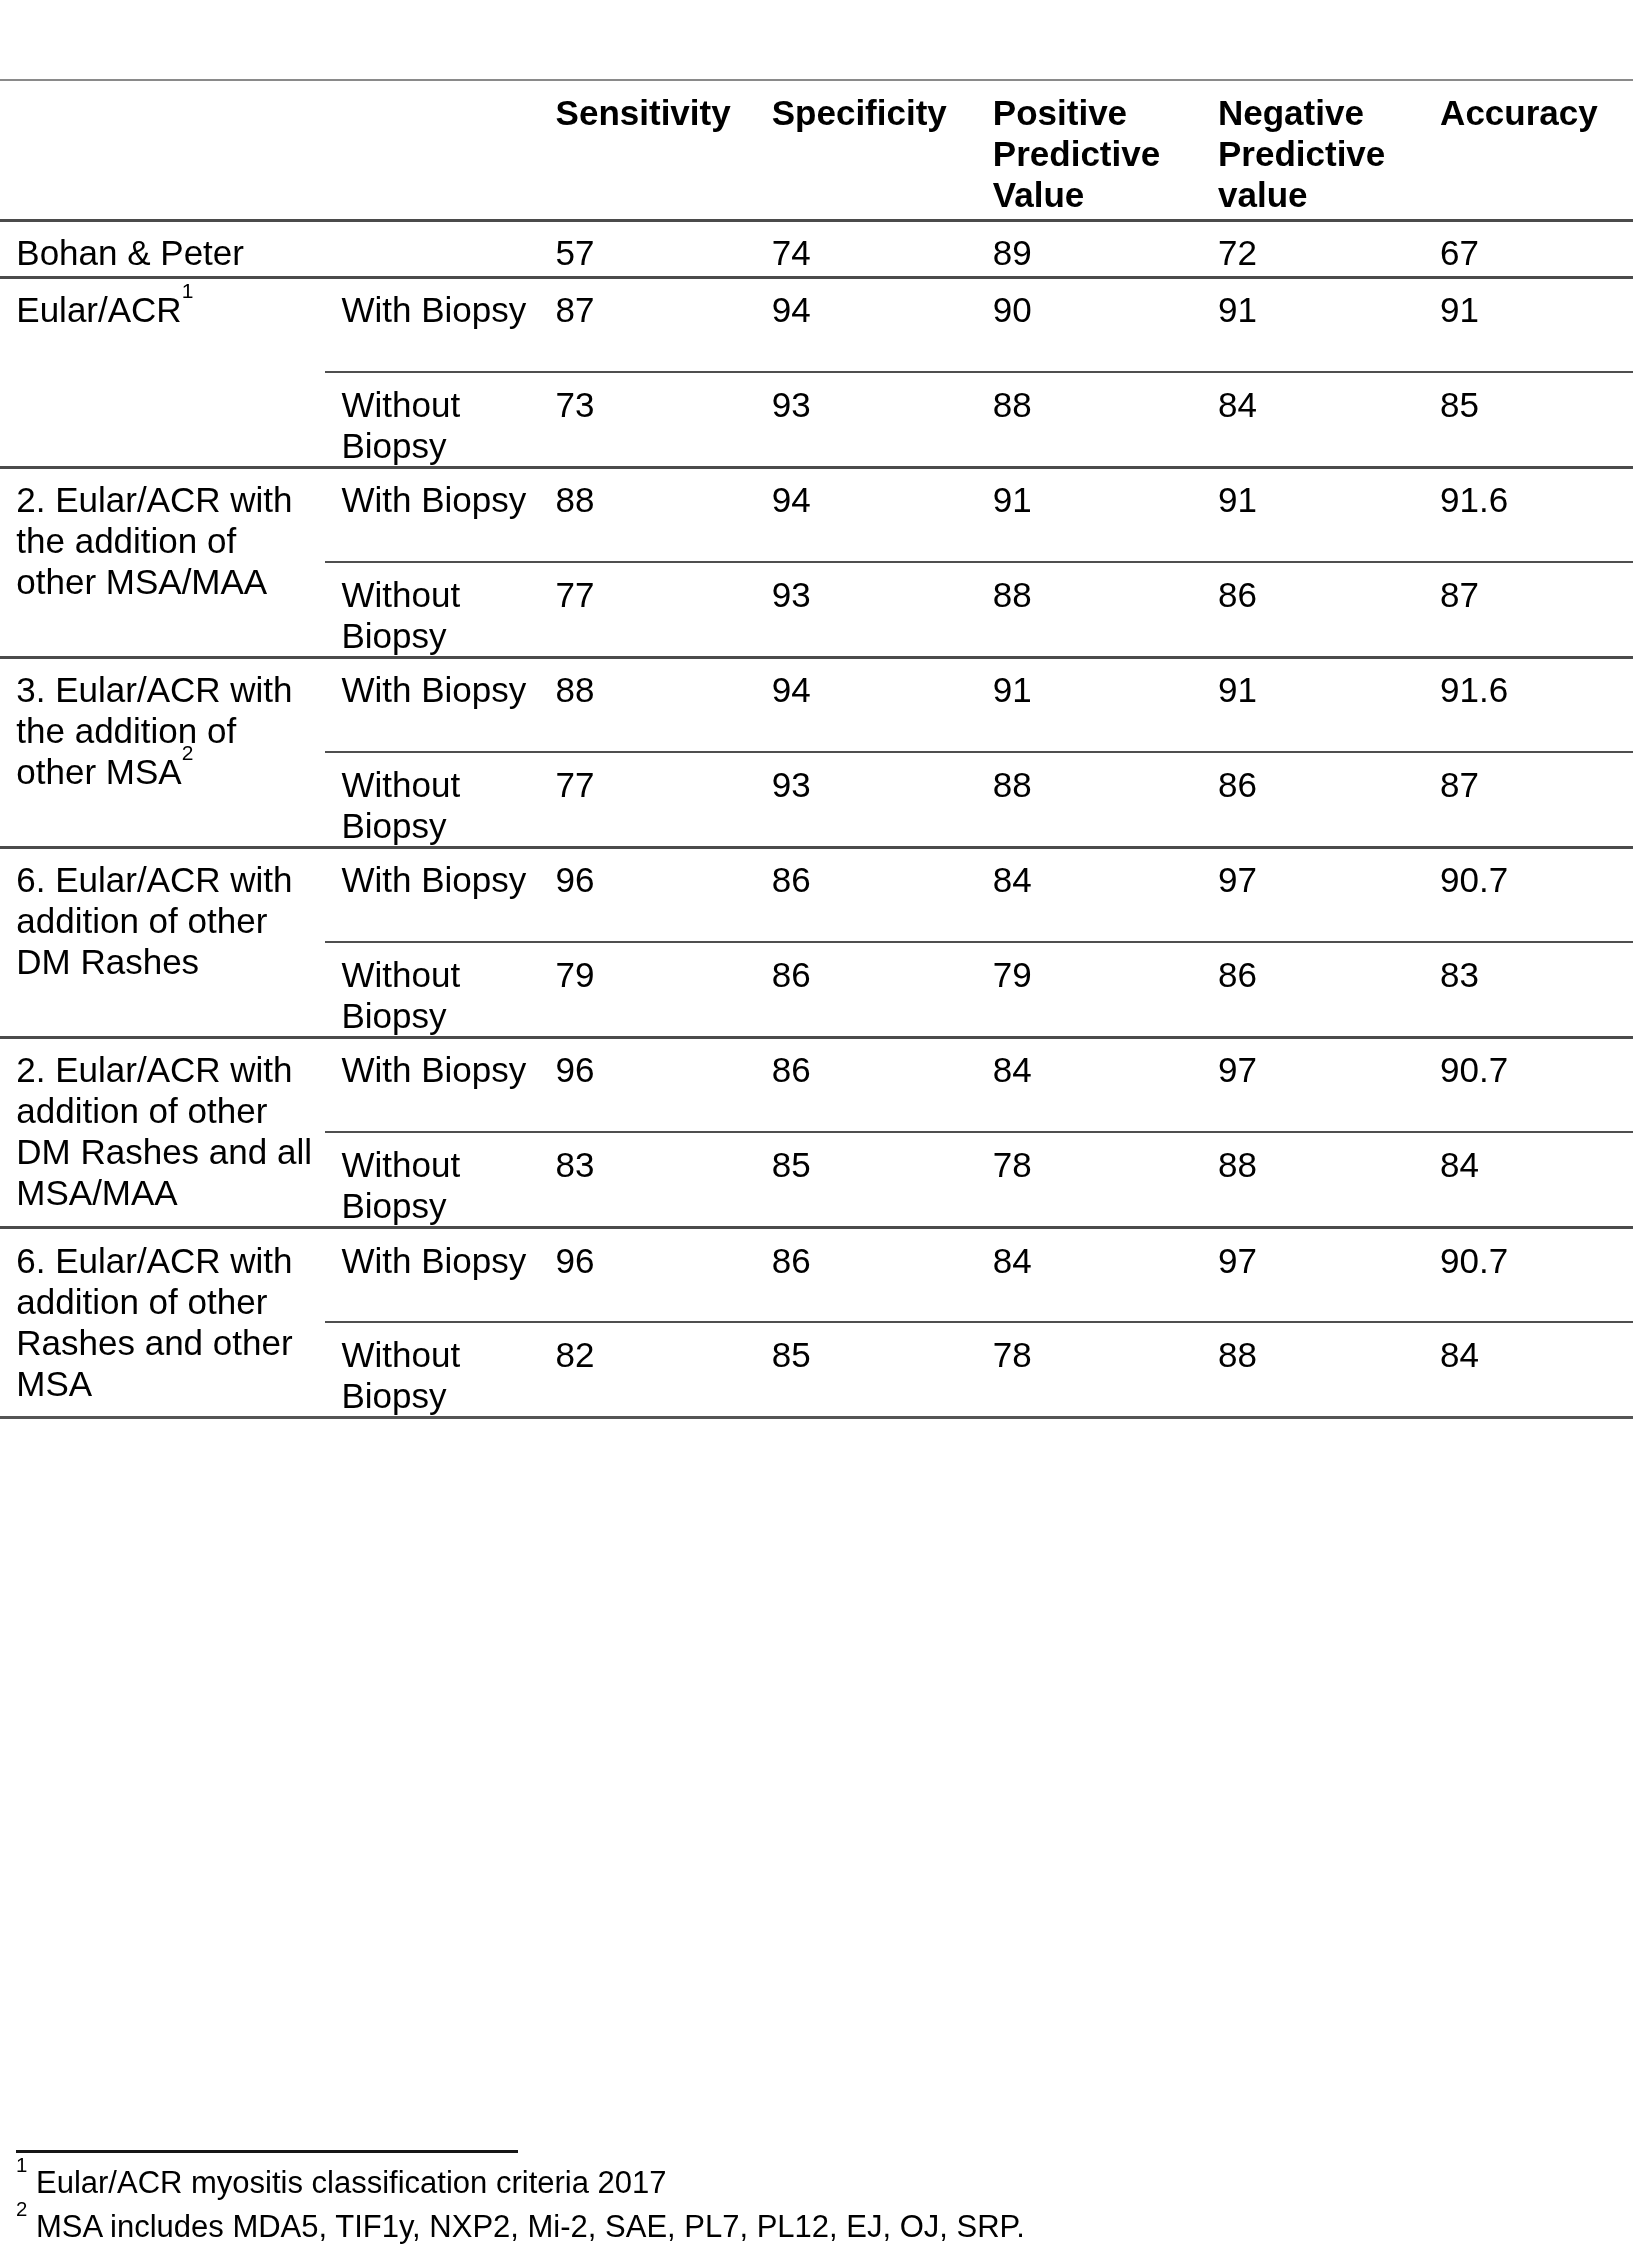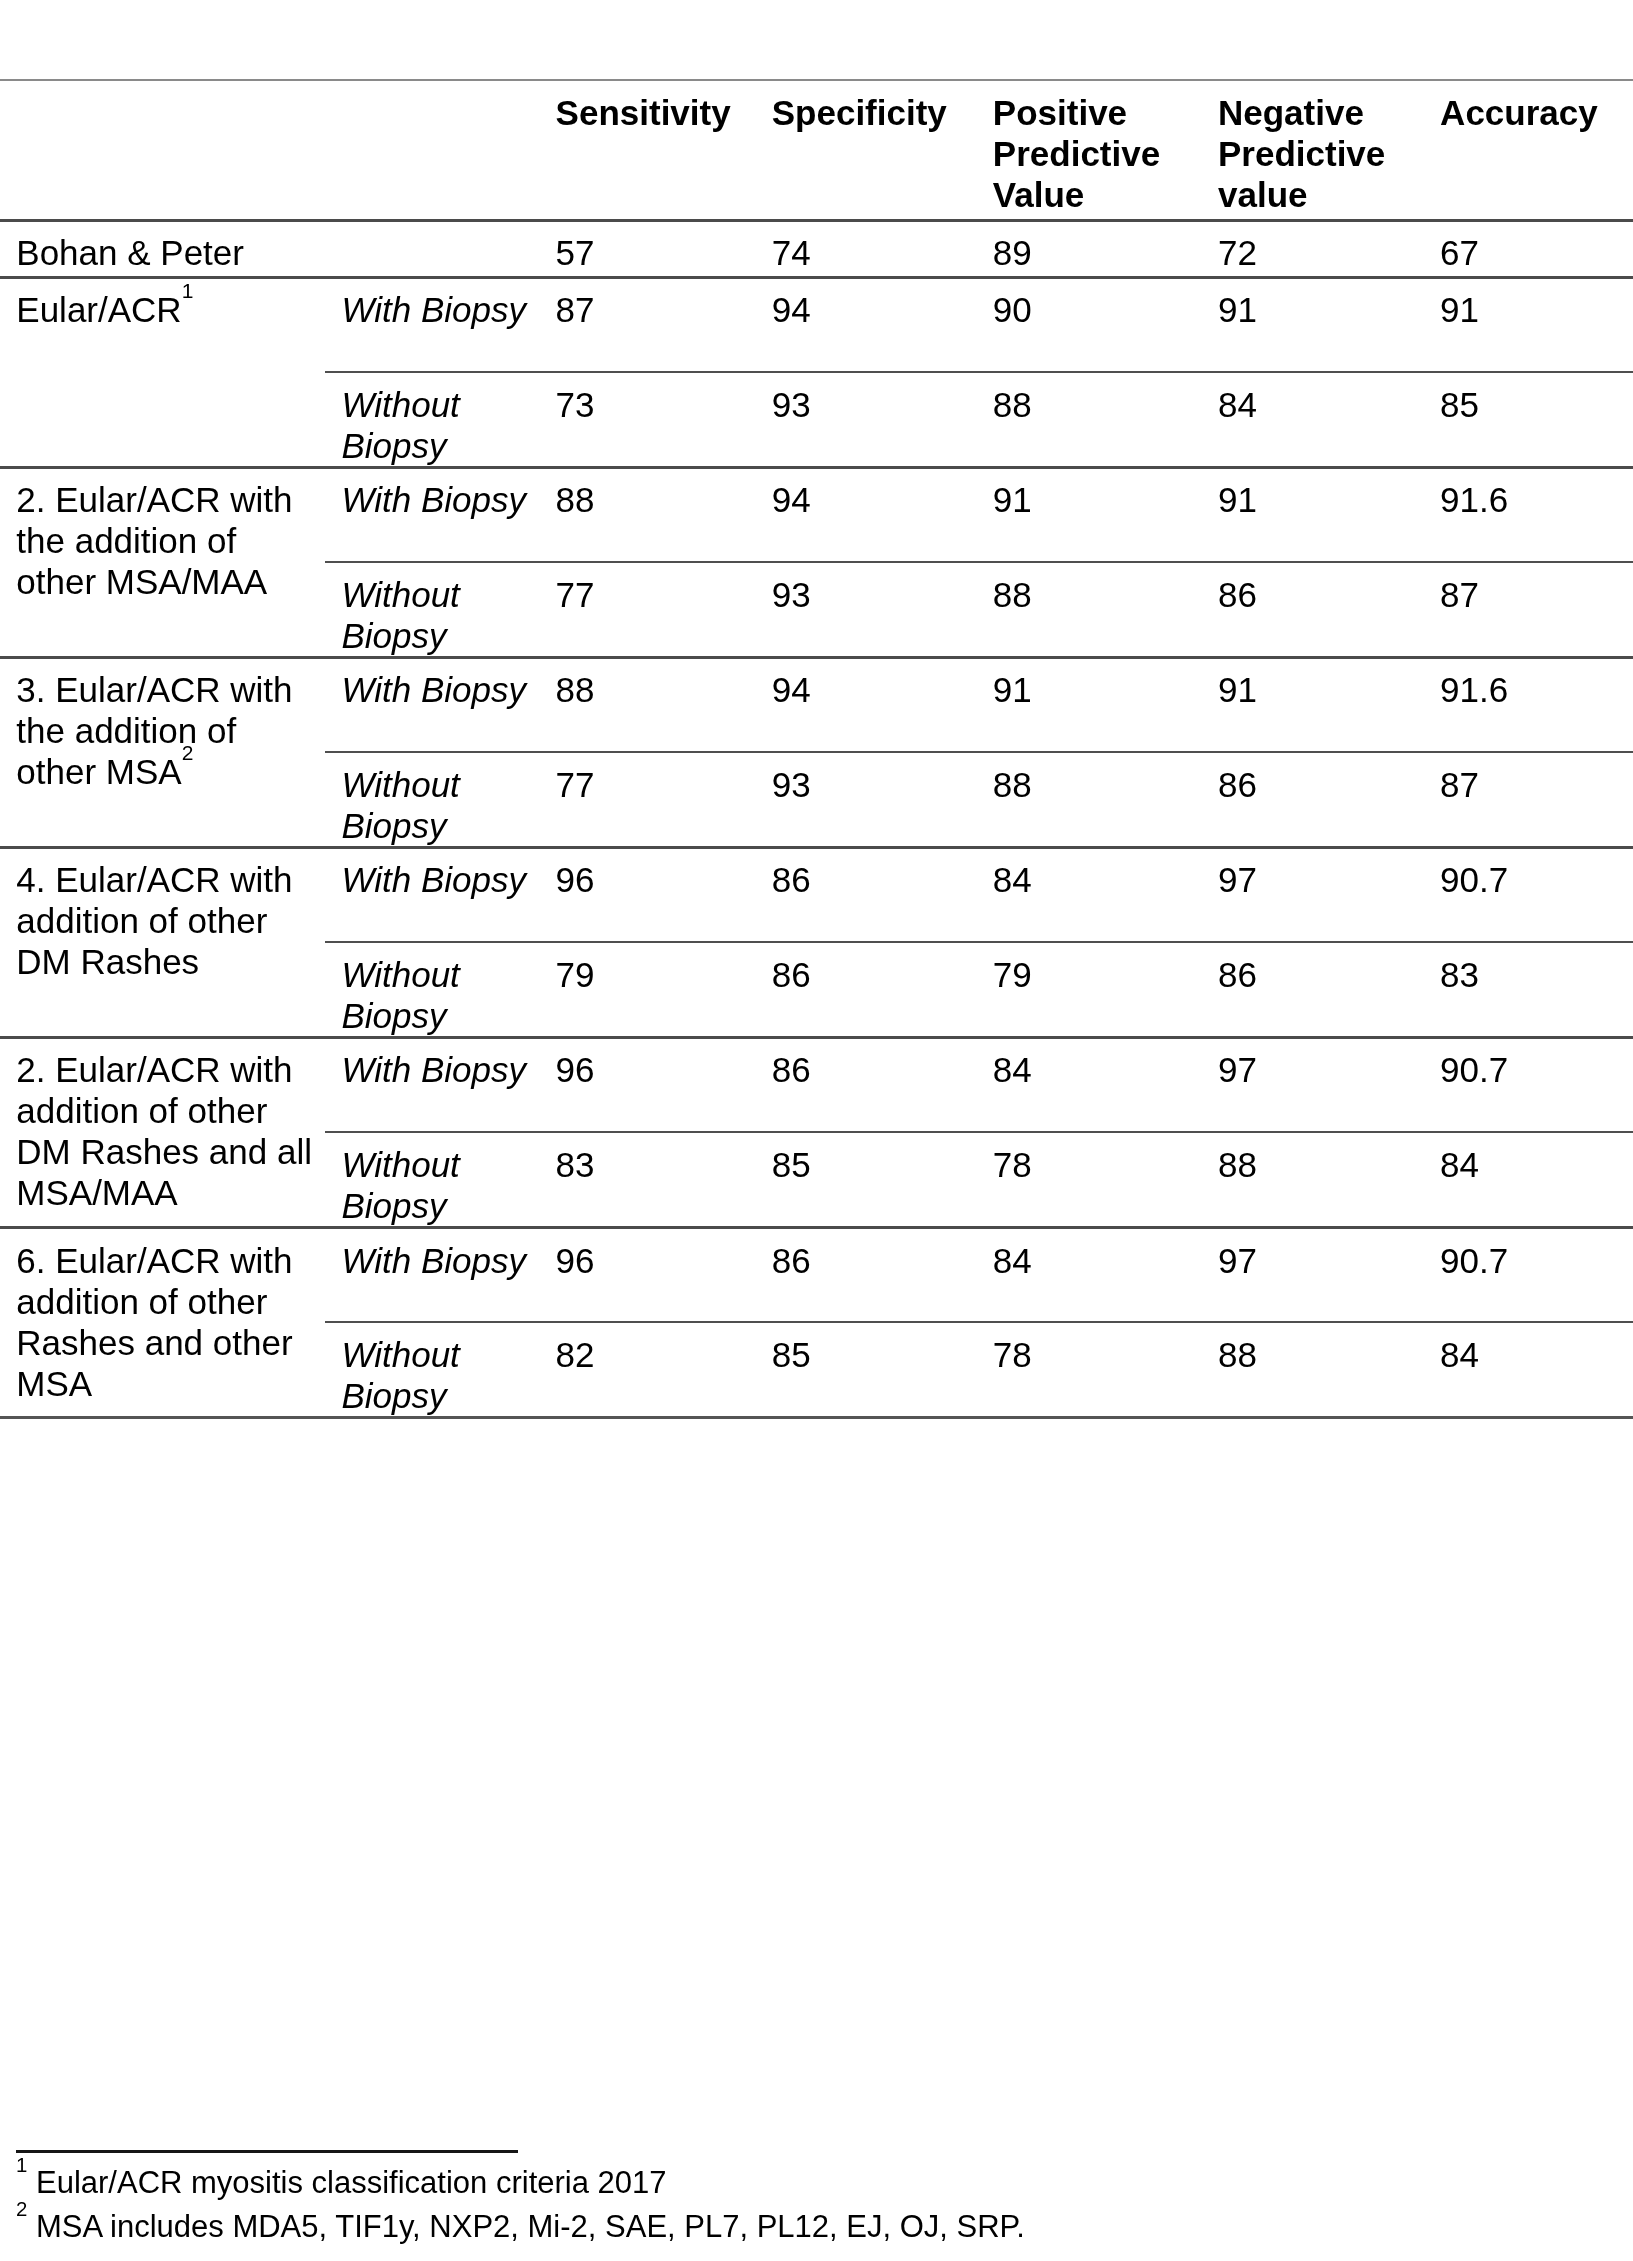--- a/index.html
+++ b/index.html
@@ -32,21 +32,21 @@
     padding: 10.6px 8.2px 0 16.3px;
     font-weight: normal;
     overflow: hidden;
   }
   table.criteria th { font-weight: bold; }
   tr.row-head  { height: 140px; }
   tr.row-bohan { height: 57px; }
   tr.row-sub   { height: 95px; }
 
   td.lbl { font-weight: bold; padding-left: 16.3px; }
-  td.biopsy, th.biopsy { padding-left: 22px; padding-right: 41px; font-style: italic; }
+  td.biopsy, th.biopsy { padding-left: 22px; padding-right: 41px; }
   td.num, th.num { padding-left: 16.3px; }
 
   tr.head th { border-bottom: 3.3px solid #4b4b4b; }
   tr.section-start > td { border-top: 3.3px solid #4b4b4b; }
   td.part { border-bottom: 2.4px solid #4f4f4f; }
 
   table.criteria sup.s {
     font-size: 21px;
     line-height: 0;
     position: relative;
@@ -162,21 +162,21 @@
     <tr class="row-sub">
       <td class="biopsy">Without Biopsy</td>
       <td class="num">77</td>
       <td class="num">93</td>
       <td class="num">88</td>
       <td class="num">86</td>
       <td class="num">87</td>
     </tr>
 
     <tr class="row-sub section-start">
-      <td class="lbl" rowspan="2"><span>4. Eular/ACR with addition of other DM Rashes</span><sup class="s"></sup></td>
+      <td class="lbl" rowspan="2"><span>6. Eular/ACR with addition of other DM Rashes</span><sup class="s"></sup></td>
       <td class="biopsy part">With Biopsy</td>
       <td class="num part">96</td>
       <td class="num part">86</td>
       <td class="num part">84</td>
       <td class="num part">97</td>
       <td class="num part">90.7</td>
     </tr>
     <tr class="row-sub">
       <td class="biopsy">Without Biopsy</td>
       <td class="num">79</td>

